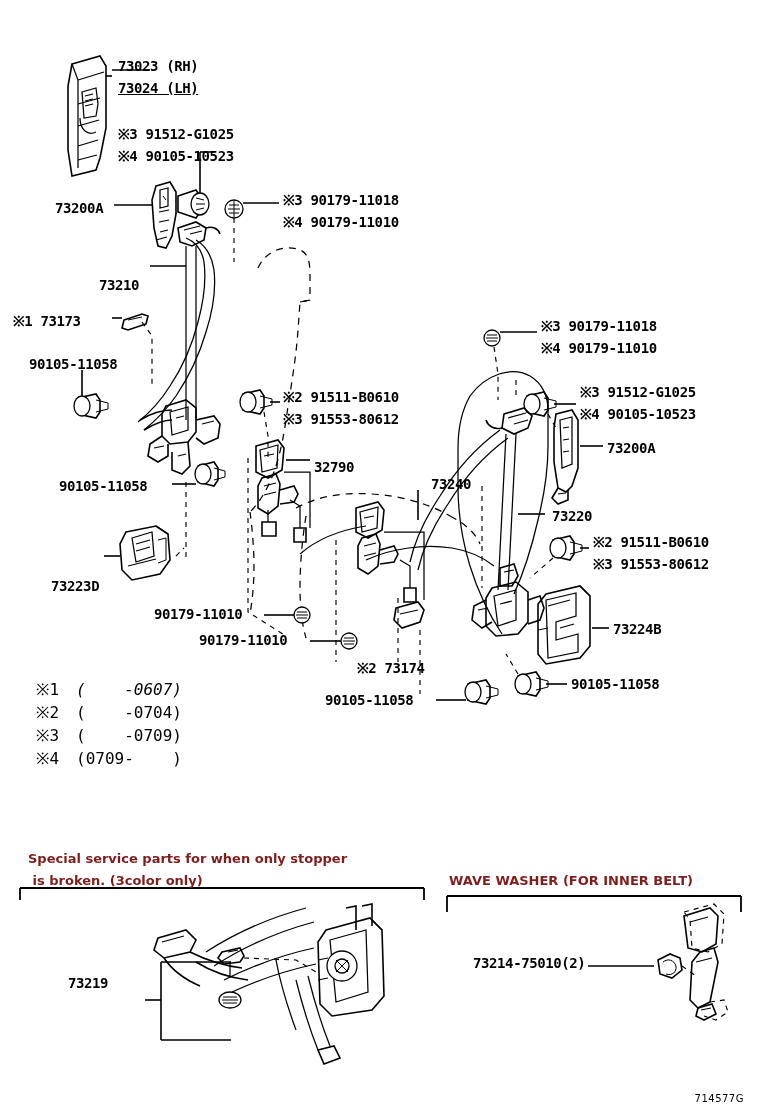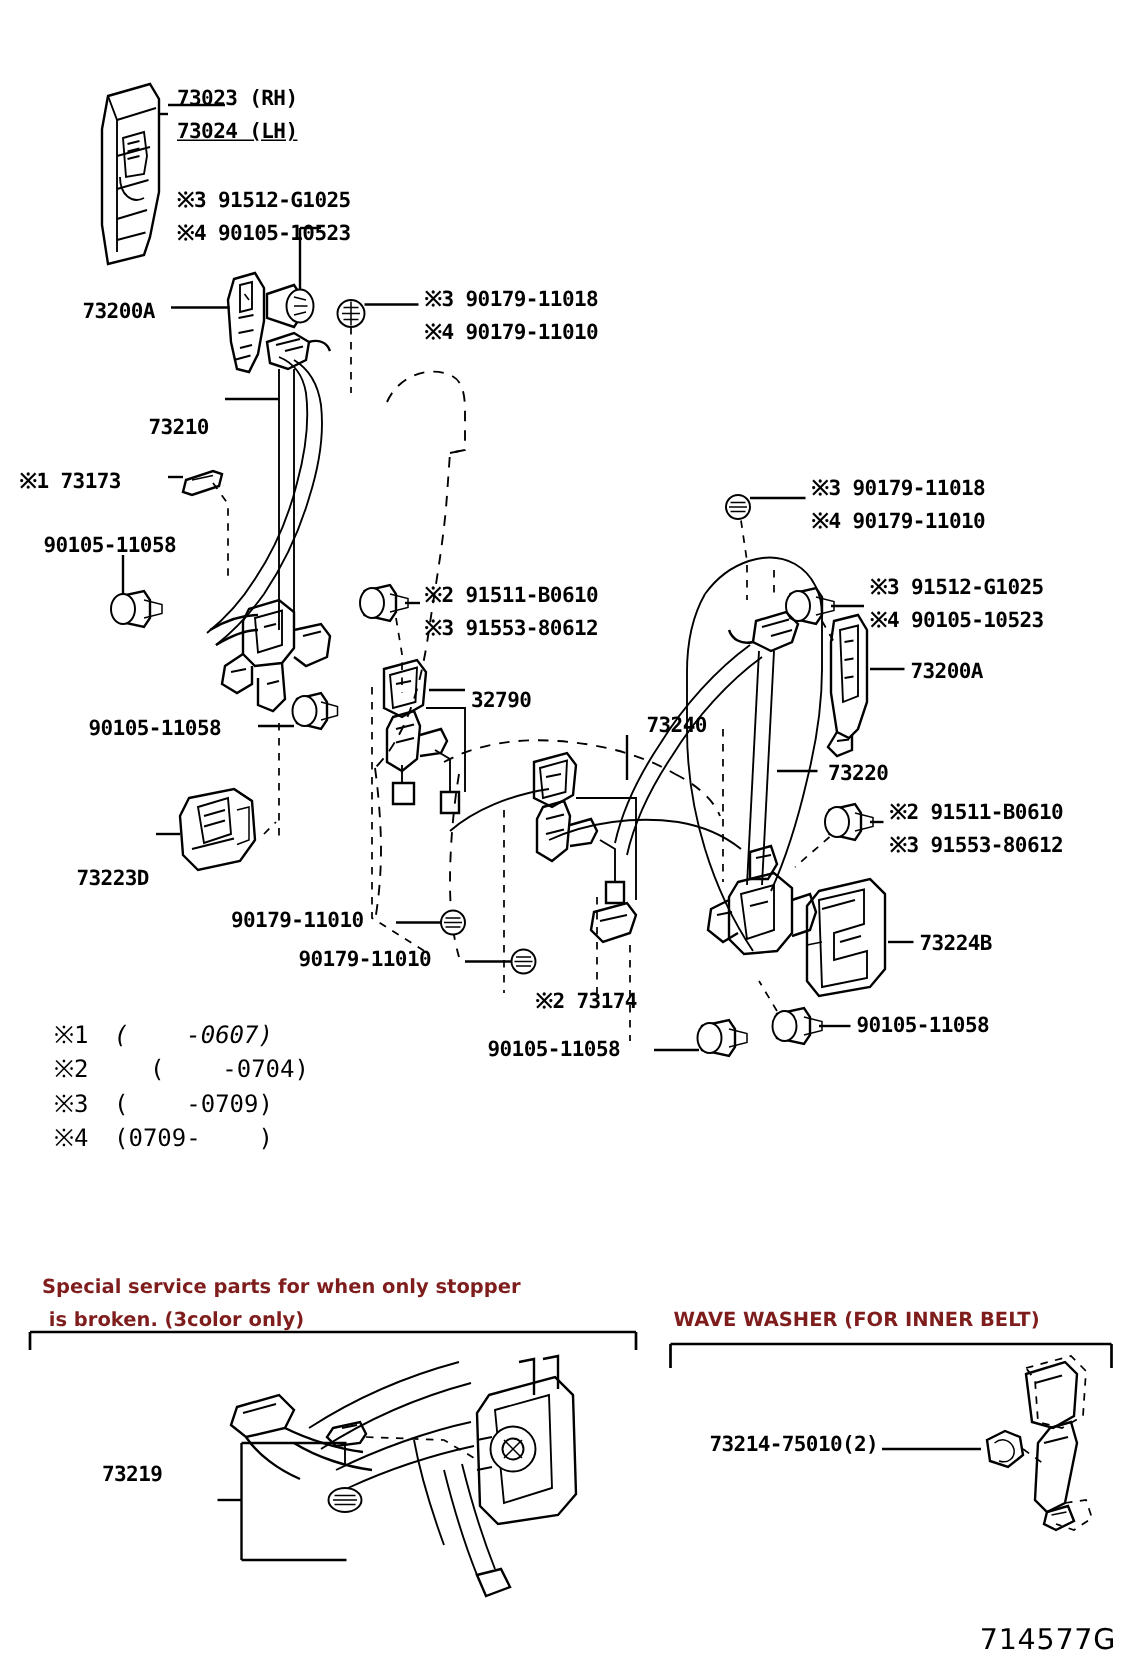--- a/index.html
+++ b/index.html
@@ -20,21 +20,21 @@
     font-size:13px;line-height:1.38;color:#7f1d1d;font-weight:700;
   }
   .legend{
     position:absolute;white-space:pre;
     font-family:"DejaVu Sans Mono","Liberation Mono",monospace;
     font-size:16px;line-height:1.45;color:#000;
   }
   .diagcode{
     position:absolute;right:16px;bottom:8px;
     font-family:"DejaVu Sans","Liberation Sans",sans-serif;
-    font-size:19px;letter-spacing:0.5px;color:#000;
+    font-size:10px;letter-spacing:0.5px;color:#000;
   }
   svg.art{position:absolute;left:0;top:0;width:760px;height:1112px;}
   svg.art *{vector-effect:non-scaling-stroke;}
   .ln{stroke:#000;stroke-width:1.6;fill:none;}
   .ln2{stroke:#000;stroke-width:1.25;fill:none;}
   .thin{stroke:#000;stroke-width:1;fill:none;}
   .dash{stroke:#000;stroke-width:1.25;fill:none;stroke-dasharray:7 6;}
   .dash2{stroke:#000;stroke-width:1.15;fill:none;stroke-dasharray:5 5;}
   .fillw{fill:#fff;stroke:#000;stroke-width:1.3;}
   .box{stroke:#000;stroke-width:1.8;fill:none;}
@@ -416,21 +416,21 @@
   <div class="lbl" style="left:613px;top:621px;">73224B</div>
   <div class="lbl" style="left:357px;top:660px;text-align:right;">※2 73174</div>
   <div class="lbl" style="left:571px;top:676px;">90105-11058</div>
   <div class="lbl" style="left:325px;top:692px;">90105-11058</div>
 </div>
 
 <div>
   <div class="legend" style="left:36px;top:678px;">※1</div>
   <div class="legend" style="left:76px;top:678px;font-style:italic;">(    -0607)</div>
   <div class="legend" style="left:36px;top:701px;">※2</div>
-  <div class="legend" style="left:76px;top:701px;margin-left:24px;">(    -0704)</div>
+  <div class="legend" style="left:76px;top:701px;">(    -0704)</div>
   <div class="legend" style="left:36px;top:724px;">※3</div>
   <div class="legend" style="left:76px;top:724px;">(    -0709)</div>
   <div class="legend" style="left:36px;top:747px;">※4</div>
   <div class="legend" style="left:76px;top:747px;">(0709-    )</div>
 </div>
 
 <div>
   <div class="note" style="left:28px;top:850px;">Special service parts for when only stopper</div>
   <div class="note" style="left:28px;top:872px;"> is broken. (3color only)</div>
   <div class="lbl" style="left:68px;top:975px;">73219</div>

